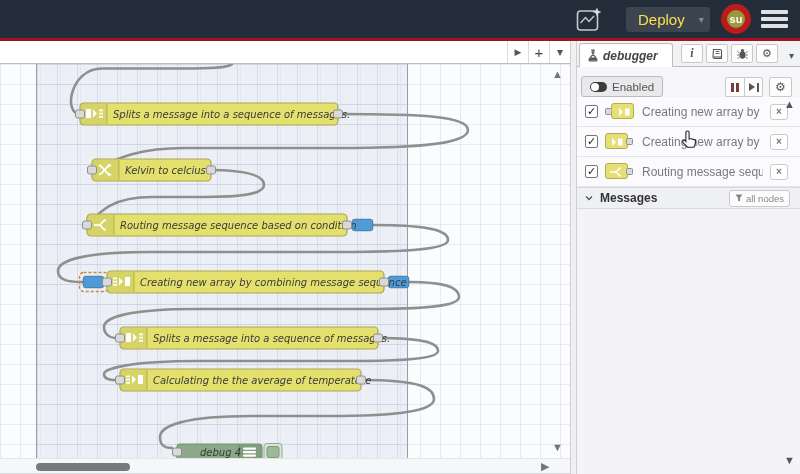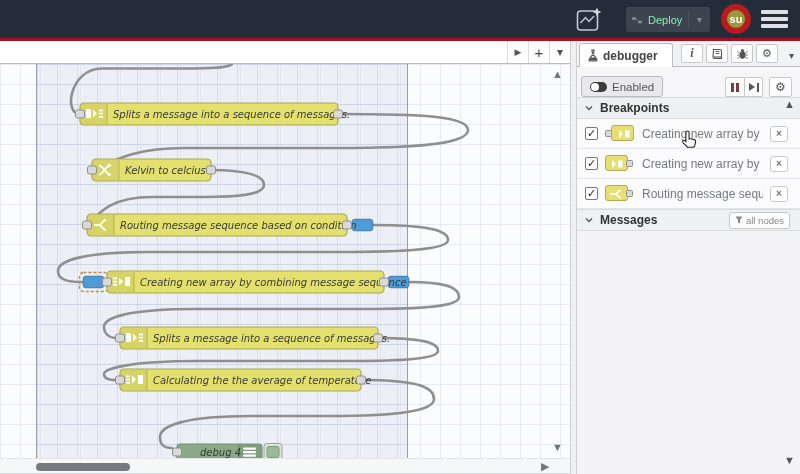--- a/index.html
+++ b/index.html
@@ -3,21 +3,21 @@
 <meta charset="utf-8">
 <style>
   * { margin:0; padding:0; box-sizing:border-box; }
   html,body { width:800px; height:474px; overflow:hidden; font-family:"Liberation Sans",sans-serif; background:#fff; }
 
   
   .header { position:relative; width:800px; height:38px; background:#232d3a; }
   .hdr-sparkle { position:absolute; left:576px; top:7px; width:27px; height:25px; }
   .deploy-btn { position:absolute; left:626px; top:7px; width:84px; height:25px; background:#3c4450;
     border-radius:3px; display:flex; align-items:center; padding:0 6px; gap:6px; }
-  .deploy-label { color:#86efac; font-size:11px; }
+  .deploy-label { color:#fde047; font-size:15px; }
   .deploy-sep { width:1px; height:17px; background:#4b545f; margin-left:auto; }
   .deploy-caret { color:#828a94; font-size:10px; padding:0 2px; }
   .avatar { position:absolute; left:721px; top:4px; width:30px; height:30px; border-radius:50%;
     background:#9a9a3d; border:6px solid #b91c1c; color:#fff; font-size:11px; font-weight:bold;
     display:flex; align-items:center; justify-content:center; }
   .hamburger { position:absolute; left:761px; top:9px; width:27px; height:20px;
     display:flex; flex-direction:column; justify-content:space-between; padding:1px 0; }
   .hamburger div { height:4px; background:#dde1e5; border-radius:1px; }
   .red-line { width:800px; height:3px; background:#a31021; }
 
@@ -52,21 +52,21 @@
 
   
   .hscroll { position:relative; height:16px; background:#f6f7f9; border-top:1px solid #e3e5e9; border-bottom:1px solid #d7d9dd; }
   .hscroll-thumb { position:absolute; left:36px; top:4px; width:94px; height:8px; background:#77797e; border-radius:4px; }
   .hscroll-right { position:absolute; left:541px; top:1px; color:#6f7680; font-size:11px; }
 
   
   .sb-tabstrip { height:26px; background:#f1f2f4; border-bottom:1px solid #bbbdc2; display:flex; align-items:flex-end; padding:0 6px 0 2px; }
   .sb-tab { height:24px; width:94px; background:#fff; border:1px solid #bbbdc2; border-bottom:none;
     border-radius:3px 3px 0 0; display:flex; align-items:center; gap:5px; padding:0 8px;
-    font-size:12px; font-weight:bold; color:#444; margin-bottom:-1px; }
+    font-size:12px; font-weight:bold; color:#444; margin-bottom:-1px;font-style:italic; }
   .sb-tab-icons { display:flex; gap:3px; margin-left:8px; margin-bottom:3px; }
   .sb-icon-btn { width:22px; height:19px; background:#fdfdfd; border:1px solid #c7c9cd; border-radius:2px;
     display:flex; align-items:center; justify-content:center; color:#555; font-size:11px; }
   .sb-caret { margin-left:auto; margin-bottom:5px; color:#555; font-size:10px; }
   .info-i { font-family:"Liberation Serif",serif; font-style:italic; font-weight:bold; font-size:12px; color:#555; }
 
   .sb-toolbar { height:30px; background:#f6f6f9; display:flex; align-items:flex-end; padding:0 8px 0 4px; gap:6px; }
   .enabled-btn { height:21px; background:#e9e9ec; border:1px solid #b9bbc0; border-radius:3px;
     display:flex; align-items:center; gap:5px; padding:0 8px; font-size:11.5px; color:#555; }
   .toggle-pill { width:17px; height:10px; background:#3c3c3c; border-radius:5px; position:relative; }
@@ -332,26 +332,20 @@
         <div class="ps-btn">
           <span class="step-tri"></span>
           <span class="step-bar"></span>
         </div>
       </div>
       <div class="gear-btn">
           <span>⚙</span>
         </div>
     </div>
 
-    <div class="sb-section-hdr">
-      <svg width="8" height="6" viewBox="0 0 8 6">
-        <path d="M1,1.5 L4,4.5 L7,1.5" fill="none" stroke="#555" stroke-width="1.3"></path>
-      </svg>
-      <span class="sb-section-title">Breakpoints</span>
-    </div>
 
     <div class="bp-row">
       <div class="bp-check">✓</div>
       <div class="bp-node-icon">
         <div class="bp-port" style="left:0;"></div>
         <div class="bp-node-body" style="left:6px;">
           <svg width="21" height="14" viewBox="0 0 21 14" style="margin:1px 0 0 1px;">
               <path d="M6,3 L10,7 L6,11 z" fill="#fff"></path>
               <rect x="12" y="3.5" width="4.5" height="7" fill="#fff"></rect>
             </svg>

